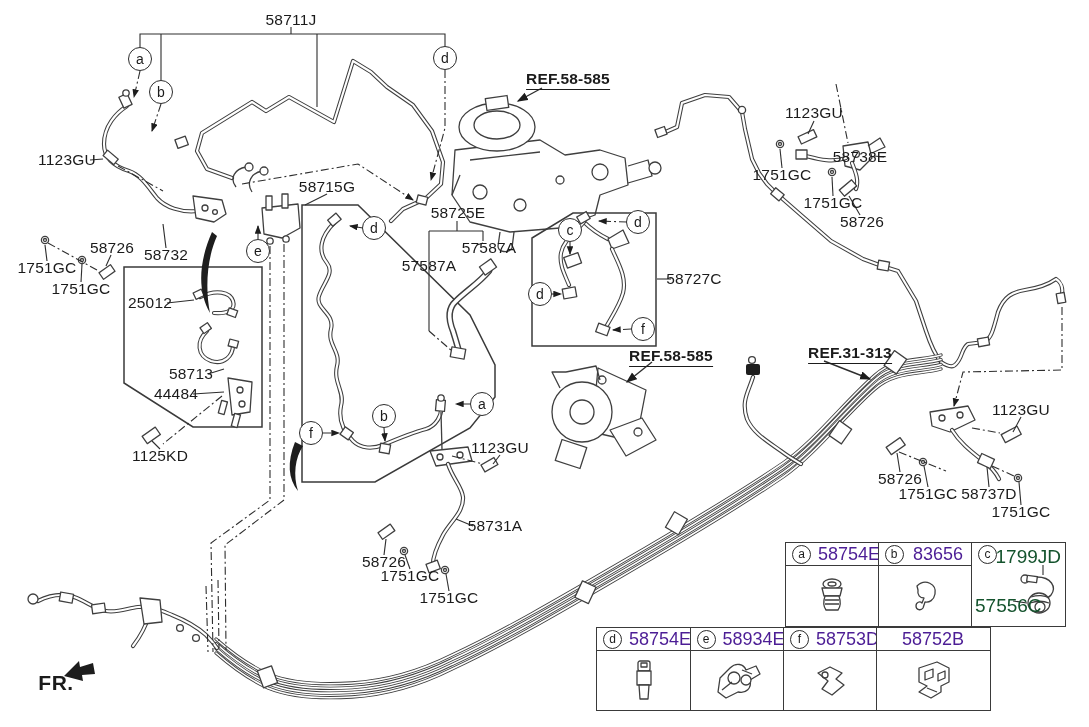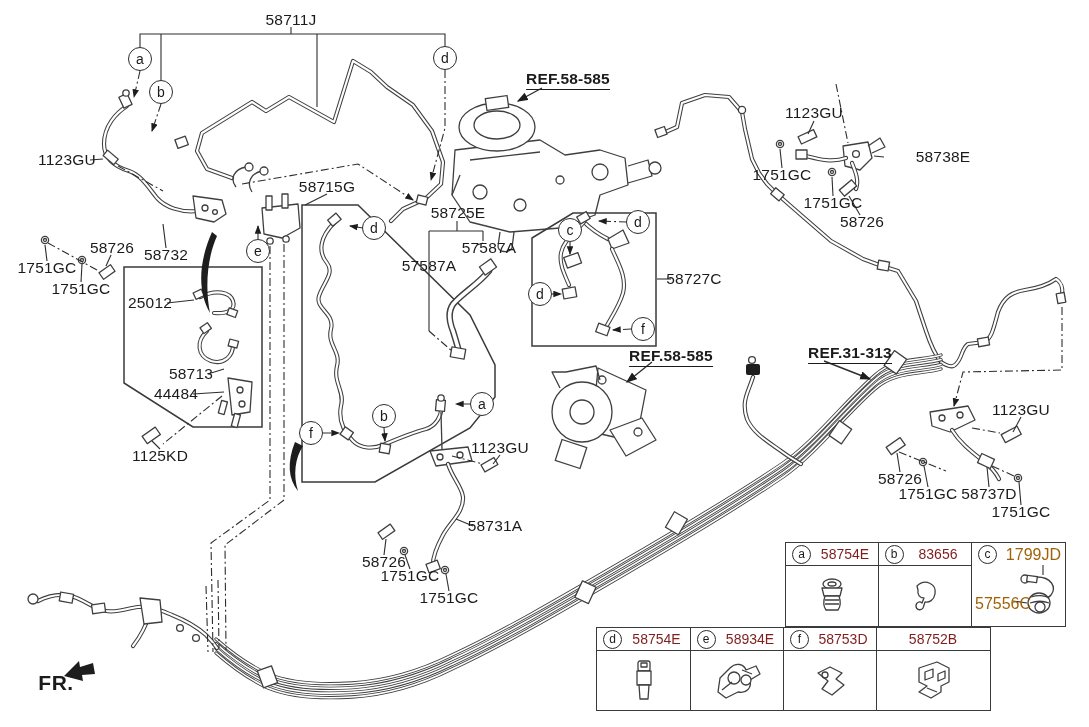--- a/index.html
+++ b/index.html
@@ -27,24 +27,24 @@
       transform:translate(-50%,-50%);z-index:4}
   
   .ltab{position:absolute;display:flex;z-index:5;background:#fff}
   .cell{border:1.5px solid #3a3a3a;margin-left:-1.5px;box-sizing:border-box;position:relative;background:#fff}
   .cell:first-child{margin-left:0}
   .chead{height:23px;display:flex;align-items:center;gap:7px;padding:0 6px;
          border-bottom:1.4px solid #3a3a3a;box-sizing:border-box}
   .chead.nol{border-bottom:none}
   .cco{width:17px;height:17px;border:1.2px solid #2c2c2c;border-radius:50%;flex:0 0 auto;
        font-size:12px;line-height:17px;text-align:center;color:#1b1b1b;background:#fff}
-  .cpn{flex:1;text-align:center;font-size:14px;color:#7f1d1d}
+  .cpn{flex:1;text-align:center;font-size:18px;color:#4c1d95}
   .cbody{position:absolute;left:0;right:0;top:23px;bottom:0;display:flex;
          align-items:center;justify-content:center}
-  .cfree{position:absolute;font-size:16px;color:#a16207;white-space:nowrap;z-index:6}
+  .cfree{position:absolute;font-size:19px;color:#14532d;white-space:nowrap;z-index:6}
 </style>
 </head>
 <body>
 
 <div id="stage">
 
   <svg width="1089" height="727" viewBox="0 0 1089 727" style="position:absolute;left:0;top:0;z-index:1">
     <defs>
       <marker id="ah" markerWidth="9" markerHeight="8" refX="7" refY="3" orient="auto">
         <path d="M0,0 L8,3 L0,6 Z" fill="#1d1d1d"></path>
@@ -345,21 +345,21 @@
     </g>
 
     <g>
       <path class="dk" d="M64,676 L79,661 L80,667 L93,663 L95,674 L82,675 L83,681 Z"></path>
     </g>
   </svg>
 
   <span class="lbl" style="left:291px;top:20px">58711J</span>
   <span class="lbl ref" style="left:568px;top:80px">REF.58-585</span>
   <span class="lbl" style="left:814px;top:113px">1123GU</span>
-  <span class="lbl" style="left:943px;top:157px">58738E</span>
+  <span class="lbl" style="left:860px;top:157px">58738E</span>
   <span class="lbl" style="left:782px;top:175px">1751GC</span>
   <span class="lbl" style="left:833px;top:203px">1751GC</span>
   <span class="lbl" style="left:862px;top:222px">58726</span>
   <span class="lbl" style="left:67px;top:160px">1123GU</span>
   <span class="lbl" style="left:327px;top:187px">58715G</span>
   <span class="lbl" style="left:458px;top:213px">58725E</span>
   <span class="lbl" style="left:489px;top:248px">57587A</span>
   <span class="lbl" style="left:429px;top:266px">57587A</span>
   <span class="lbl" style="left:694px;top:279px">58727C</span>
   <span class="lbl" style="left:112px;top:248px">58726</span>

